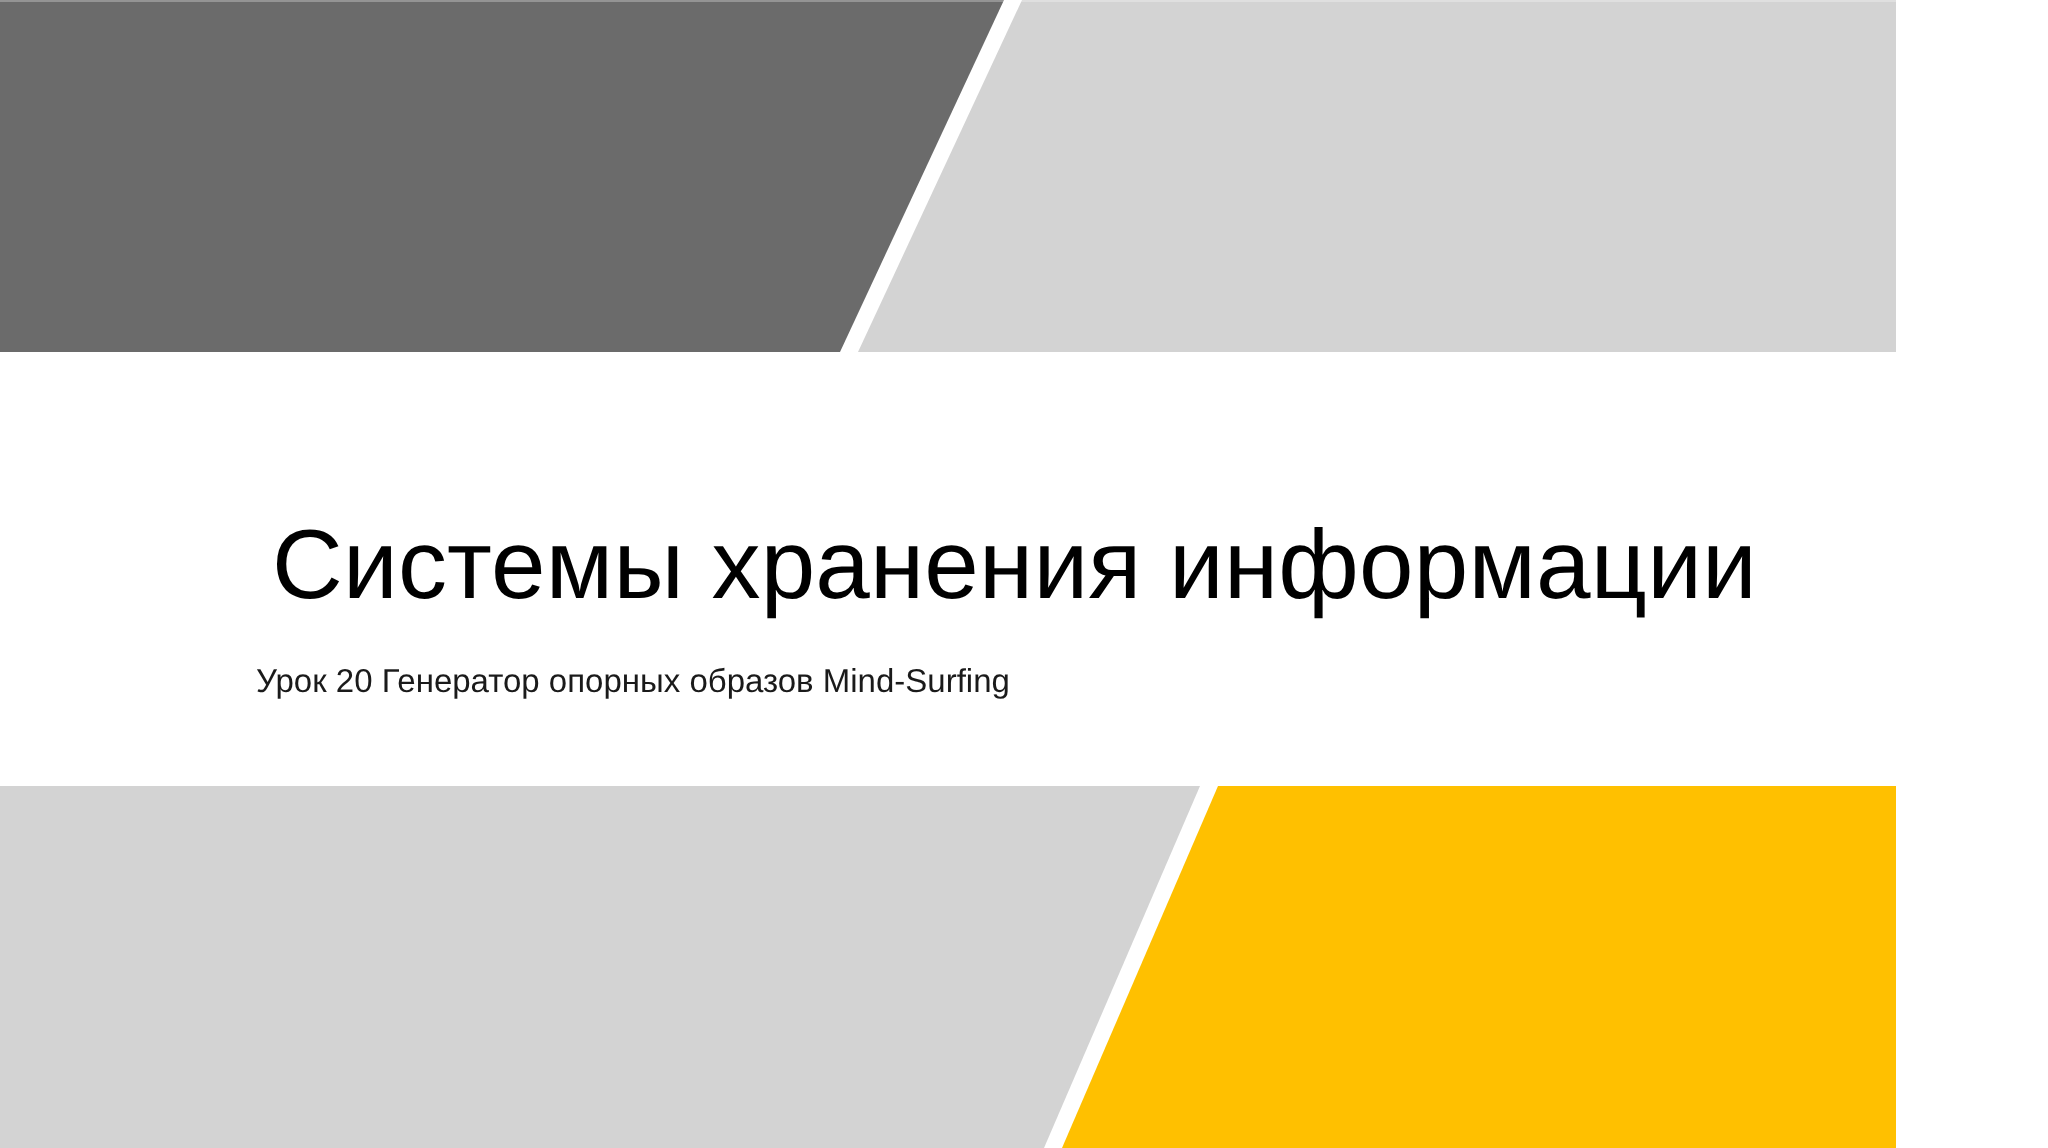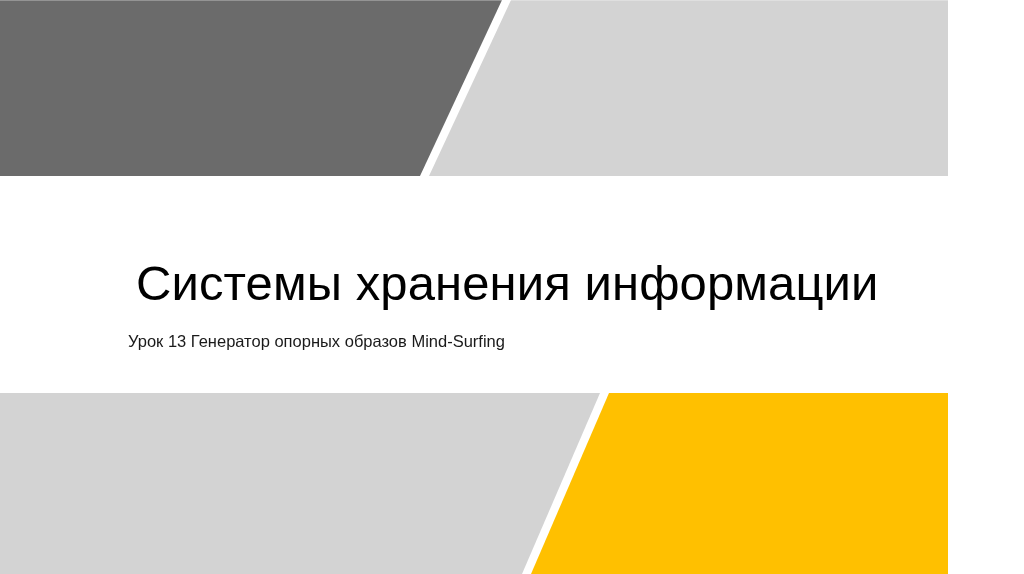--- a/index.html
+++ b/index.html
@@ -120,21 +120,21 @@
 
 <div id="slide">
 
   <div class="band" id="band-top">
     <div class="shape" id="shape-top-dark"></div>
     <div class="shape" id="shape-top-light"></div>
   </div>
 
   <div id="text-block">
     <h1 id="slide-title">Системы хранения информации</h1>
-    <p id="slide-subtitle">Урок 13 Генератор опорных образов Mind-Surfing</p>
+    <p id="slide-subtitle">Урок 20 Генератор опорных образов Mind-Surfing</p>
   </div>
 
   <div class="band" id="band-bottom">
     <div class="shape" id="shape-bottom-light"></div>
     <div class="shape" id="shape-bottom-yellow"></div>
   </div>
 
   <div id="slide-top-hairline"></div>
 </div>
 

